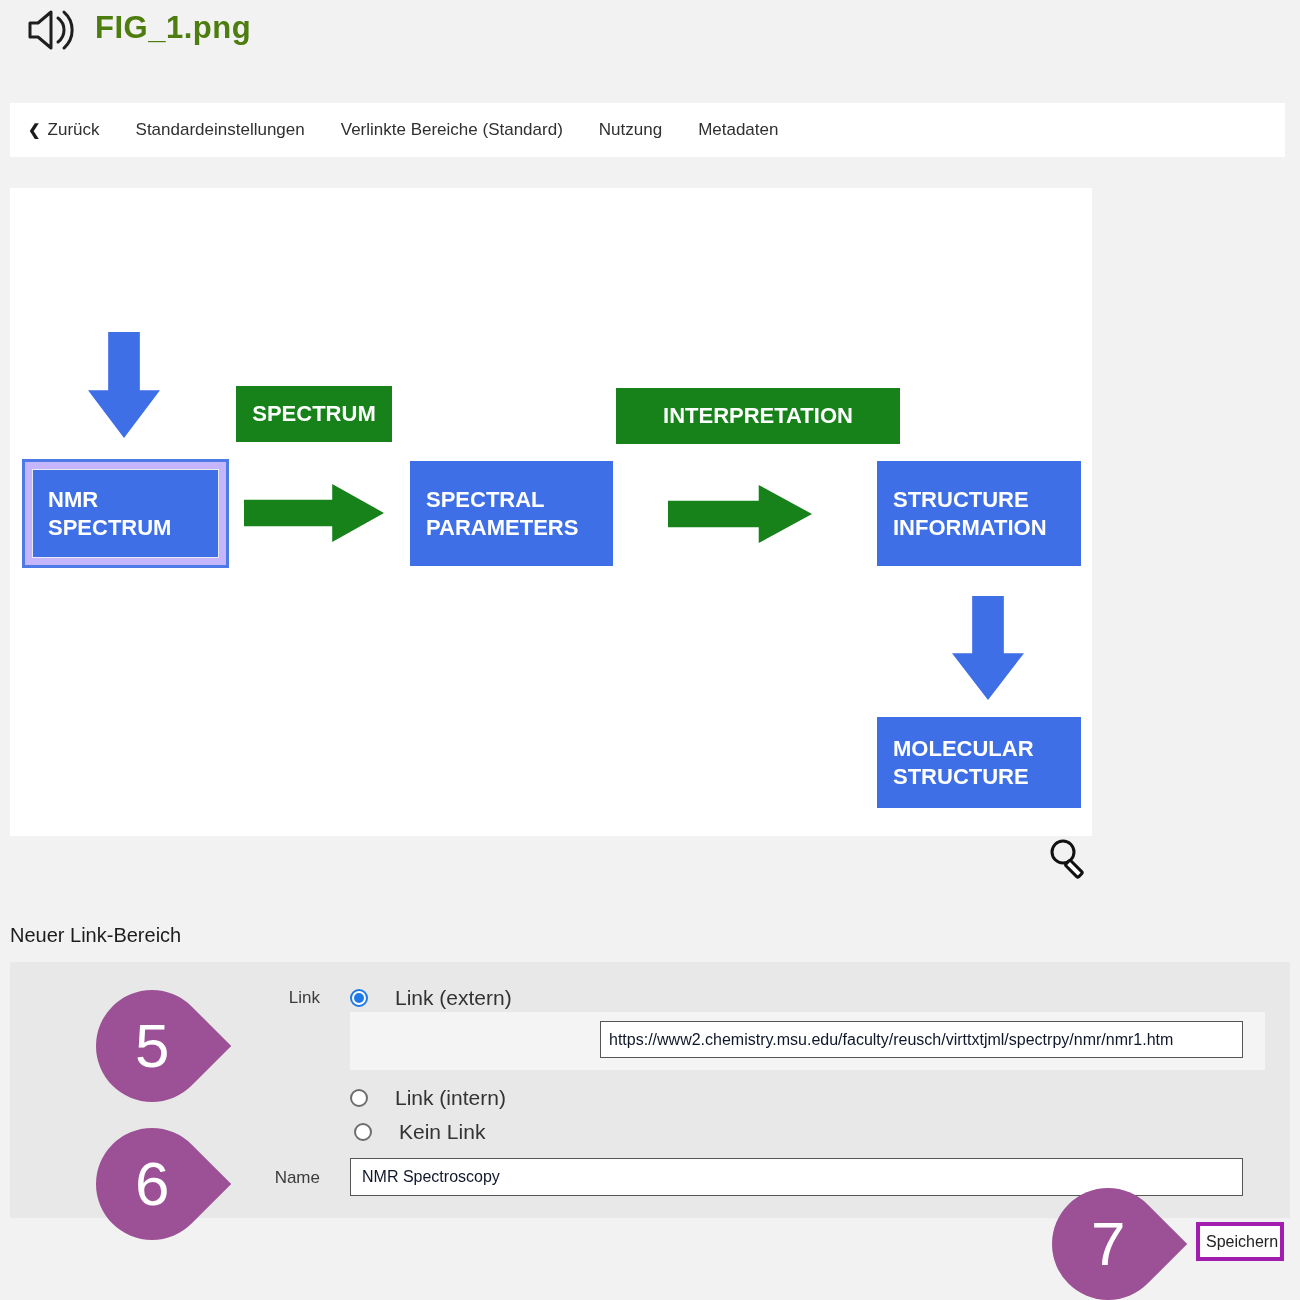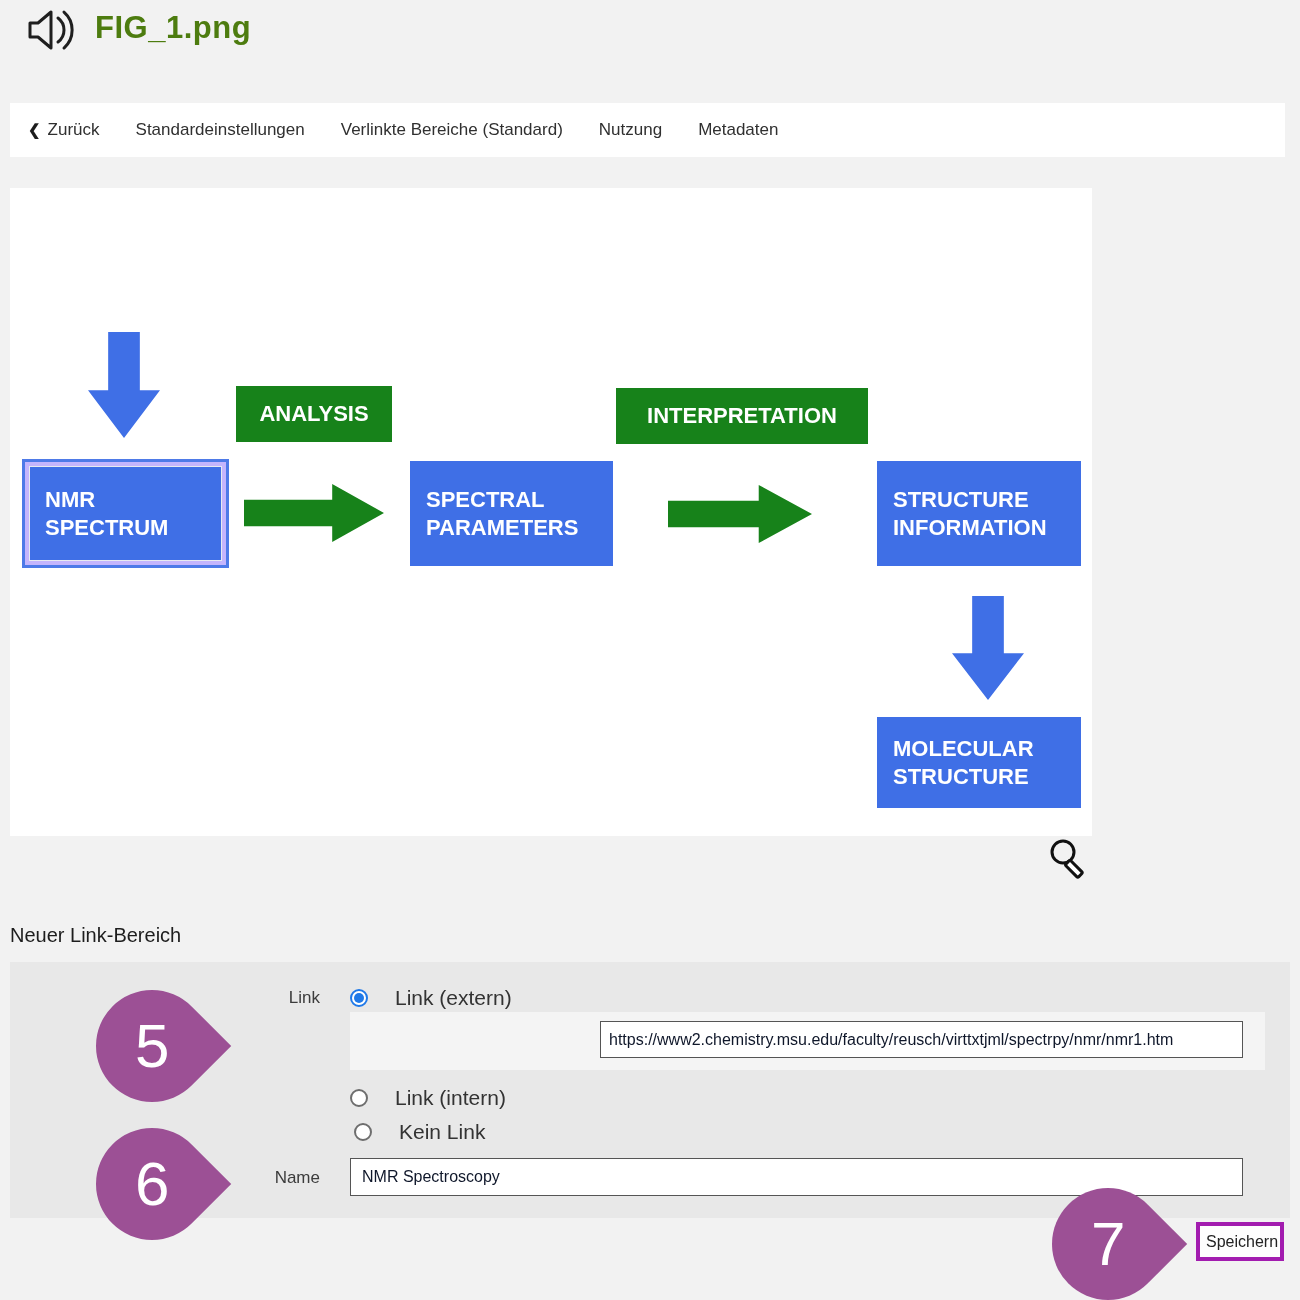--- a/index.html
+++ b/index.html
@@ -16,21 +16,21 @@
             display:flex; align-items:center; box-sizing:border-box; padding-left:18px; }
   .nav-item { font-size:17px; color:#303030; margin-right:36px; white-space:nowrap; cursor:default; }
   .back-chevron { font-weight:bold; font-size:15px; margin-right:7px; color:#1c1c1c; }
 
   
   .figure { position:absolute; left:10px; top:188px; width:1082px; height:648px; background:#ffffff; }
   .fbox { position:absolute; color:#ffffff; font-weight:bold; font-size:22px; line-height:28px;
           box-sizing:border-box; display:flex; flex-direction:column; justify-content:center; padding-left:16px; }
   .blue  { background:#3f6fe6; }
   .glabel { position:absolute; color:#fff; font-weight:bold; font-size:22px; display:flex; align-items:center; justify-content:center; background:#17821a; }
-  .fbox.selected { border:4px solid #c4b5fd; box-shadow:0 0 0 3px #4e7ae8, inset 0 0 0 1px #e8eaf0; }
+  .fbox.selected { border:7px solid #c4b5fd; box-shadow:0 0 0 3px #4e7ae8, inset 0 0 0 1px #e8eaf0; }
   .down-arrow { position:absolute; background:#3f6fe6;
                 clip-path:polygon(28% 0, 72% 0, 72% 55%, 100% 55%, 50% 100%, 0 55%, 28% 55%); }
   .right-arrow { position:absolute; background:#17821a;
                  clip-path:polygon(0 27%, 63% 27%, 63% 0, 100% 50%, 63% 100%, 63% 73%, 0 73%); }
   .magnifier { position:absolute; left:1046px; top:836px; width:46px; height:46px; cursor:pointer; }
 
   
   .form-heading { position:absolute; left:10px; top:924px; font-size:20px; color:#1d1d1d; }
   .panel { position:absolute; left:10px; top:962px; width:1280px; height:256px; background:#e8e8e8; }
   .field-label { position:absolute; width:90px; text-align:right; font-size:17px; color:#3c3c3c; }
@@ -74,29 +74,29 @@
     <div class="nav-item">Standardeinstellungen</div>
     <div class="nav-item">Verlinkte Bereiche (Standard)</div>
     <div class="nav-item">Nutzung</div>
     <div class="nav-item">Metadaten</div>
   </div>
 
   <div class="figure">
 
     <div class="down-arrow" style="left:78px; top:144px; width:72px; height:106px;"></div>
 
-    <div class="glabel" style="left:226px; top:198px; width:156px; height:56px;">ANALYSIS</div>
+    <div class="glabel" style="left:226px; top:198px; width:156px; height:56px;">SPECTRUM</div>
 
     <div class="fbox blue selected" style="left:15px; top:274px; width:201px; height:103px;">NMR SPECTRUM</div>
 
     <div class="right-arrow" style="left:234px; top:296px; width:140px; height:58px;"></div>
 
     <div class="fbox blue" style="left:400px; top:273px; width:203px; height:105px;">SPECTRAL PARAMETERS</div>
 
-    <div class="glabel" style="left:606px; top:200px; width:252px; height:56px;">INTERPRETATION</div>
+    <div class="glabel" style="left:606px; top:200px; width:284px; height:56px;">INTERPRETATION</div>
 
     <div class="right-arrow" style="left:658px; top:297px; width:144px; height:58px;"></div>
 
     <div class="fbox blue" style="left:867px; top:273px; width:204px; height:105px;">STRUCTURE INFORMATION</div>
 
     <div class="down-arrow" style="left:942px; top:408px; width:72px; height:104px;"></div>
 
     <div class="fbox blue" style="left:867px; top:529px; width:204px; height:91px;">MOLECULAR STRUCTURE</div>
   </div>
 

